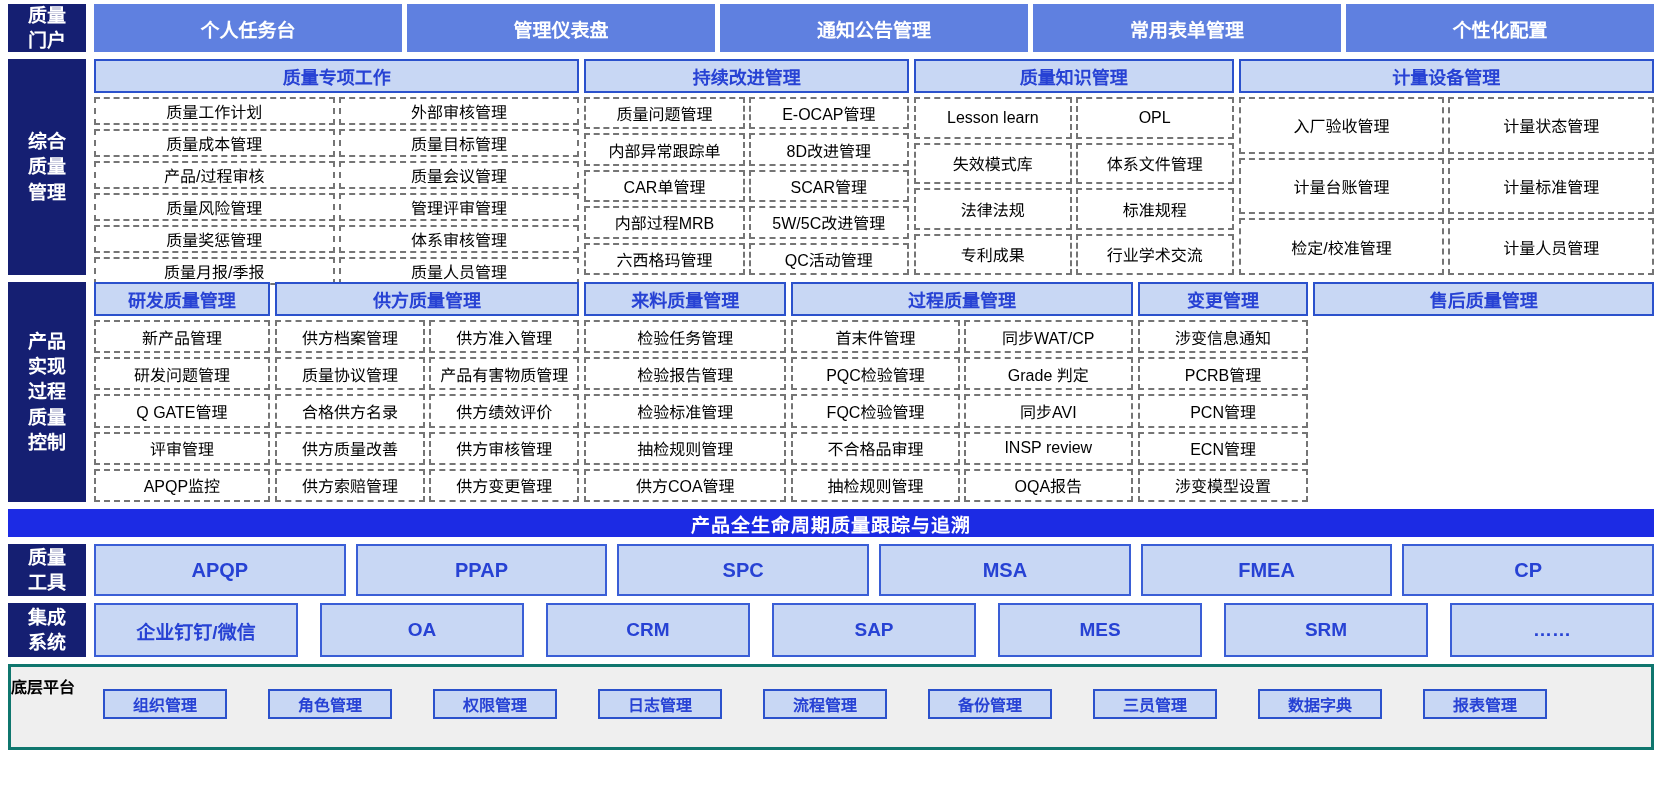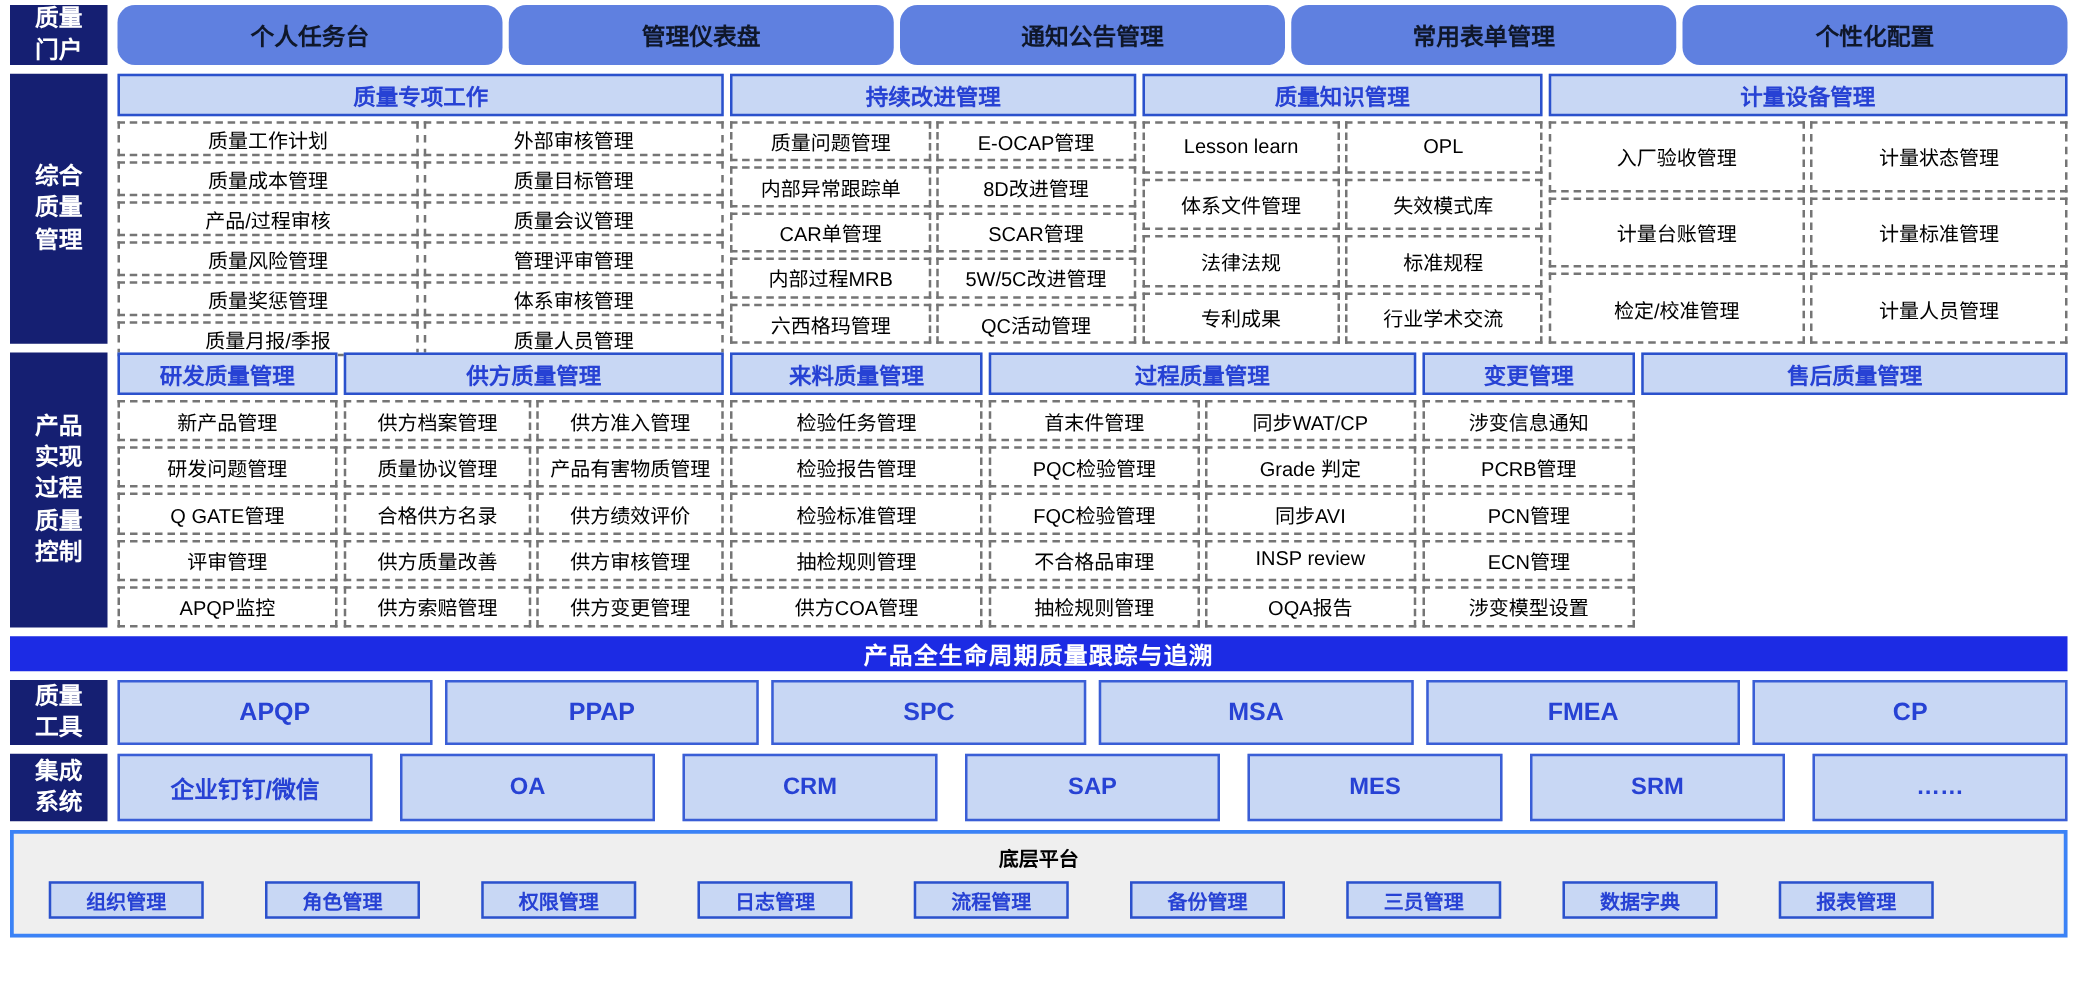--- a/index.html
+++ b/index.html
@@ -10,22 +10,22 @@
   .row { display: flex; gap: 8px; }
 
   
   .side-label { flex: 0 0 78px; background: #151f72; color: #fff; font-weight: bold;
     font-size: 19px; display: flex; align-items: center; justify-content: center; text-align: center; }
   .side-label .lbl { width: 42px; word-break: break-all; line-height: 1.32; }
 
   
   .portal-row { height: 48px; }
   .portal-items { flex: 1; display: flex; gap: 5px; }
-  .portal-item { flex: 1; background: #5f80e0; color: #0f172a; font-weight: bold; font-size: 19px;
-    display: flex; align-items: center; justify-content: center; border-radius: 14px; }
+  .portal-item { flex: 1; background: #5f80e0; color: #ffffff; font-weight: bold; font-size: 19px;
+    display: flex; align-items: center; justify-content: center; }
 
   
   .section-comp { height: 216px; }
   .section-proc { height: 220px; }
   .groups { flex: 1; display: flex; gap: 5px; }
   .group { display: flex; flex-direction: column; gap: 4px; flex-basis: 0; min-width: 0; }
   .group-header { height: 34px; flex: 0 0 34px; background: #c8d7f4; border: 2px solid #2b51cc;
     color: #2742d4; font-weight: bold; font-size: 18px;
     display: flex; align-items: center; justify-content: center; }
   .group-cells { flex: 1; display: grid; gap: 4px; grid-auto-rows: 1fr; }
@@ -43,22 +43,22 @@
   .tool-item { flex: 1; background: #c8d7f4; border: 2px solid #3a5ed6; color: #2742d4;
     font-weight: bold; font-size: 20px; display: flex; align-items: center; justify-content: center; }
 
   
   .integ-row { height: 54px; }
   .integ-items { flex: 1; display: flex; gap: 22px; }
   .integ-item { flex: 1; background: #c8d7f4; border: 2px solid #3a5ed6; color: #2742d4;
     font-weight: bold; font-size: 19px; display: flex; align-items: center; justify-content: center; }
 
   
-  .platform { height: 86px; background: #efefef; border: 3px solid #3b82f6;
-    display: flex; flex-direction: column; }
+  .platform { height: 86px; background: #efefef; border: 3px solid #0f766e;
+    display: flex; flex-direction: row; }
   .platform-title { text-align: center; font-weight: bold; font-size: 16px; color: #000;
     margin-top: 7px; }
   .platform-items { flex: 1; display: flex; align-items: center; justify-content: space-between;
     padding: 0 104px 6px 28px; }
   .plat-item { width: 124px; height: 30px; background: #c8d7f4; border: 2px solid #2b51cc;
     color: #2742d4; font-weight: bold; font-size: 16px;
     display: flex; align-items: center; justify-content: center; }
 </style>
 </head>
 <body>
@@ -113,22 +113,22 @@
             <div class="cell">5W/5C改进管理</div>
             <div class="cell">六西格玛管理</div>
             <div class="cell">QC活动管理</div>
           </div>
       </div>
       <div class="group" style="flex-grow:320">
         <div class="group-header">质量知识管理</div>
         <div class="group-cells" style="grid-template-columns:repeat(2,1fr)">
             <div class="cell">Lesson learn</div>
             <div class="cell">OPL</div>
+            <div class="cell">失效模式库</div>
             <div class="cell">体系文件管理</div>
-            <div class="cell">失效模式库</div>
             <div class="cell">法律法规</div>
             <div class="cell">标准规程</div>
             <div class="cell">专利成果</div>
             <div class="cell">行业学术交流</div>
           </div>
       </div>
       <div class="group" style="flex-grow:416">
         <div class="group-header">计量设备管理</div>
         <div class="group-cells" style="grid-template-columns:repeat(2,1fr)">
             <div class="cell">入厂验收管理</div>

